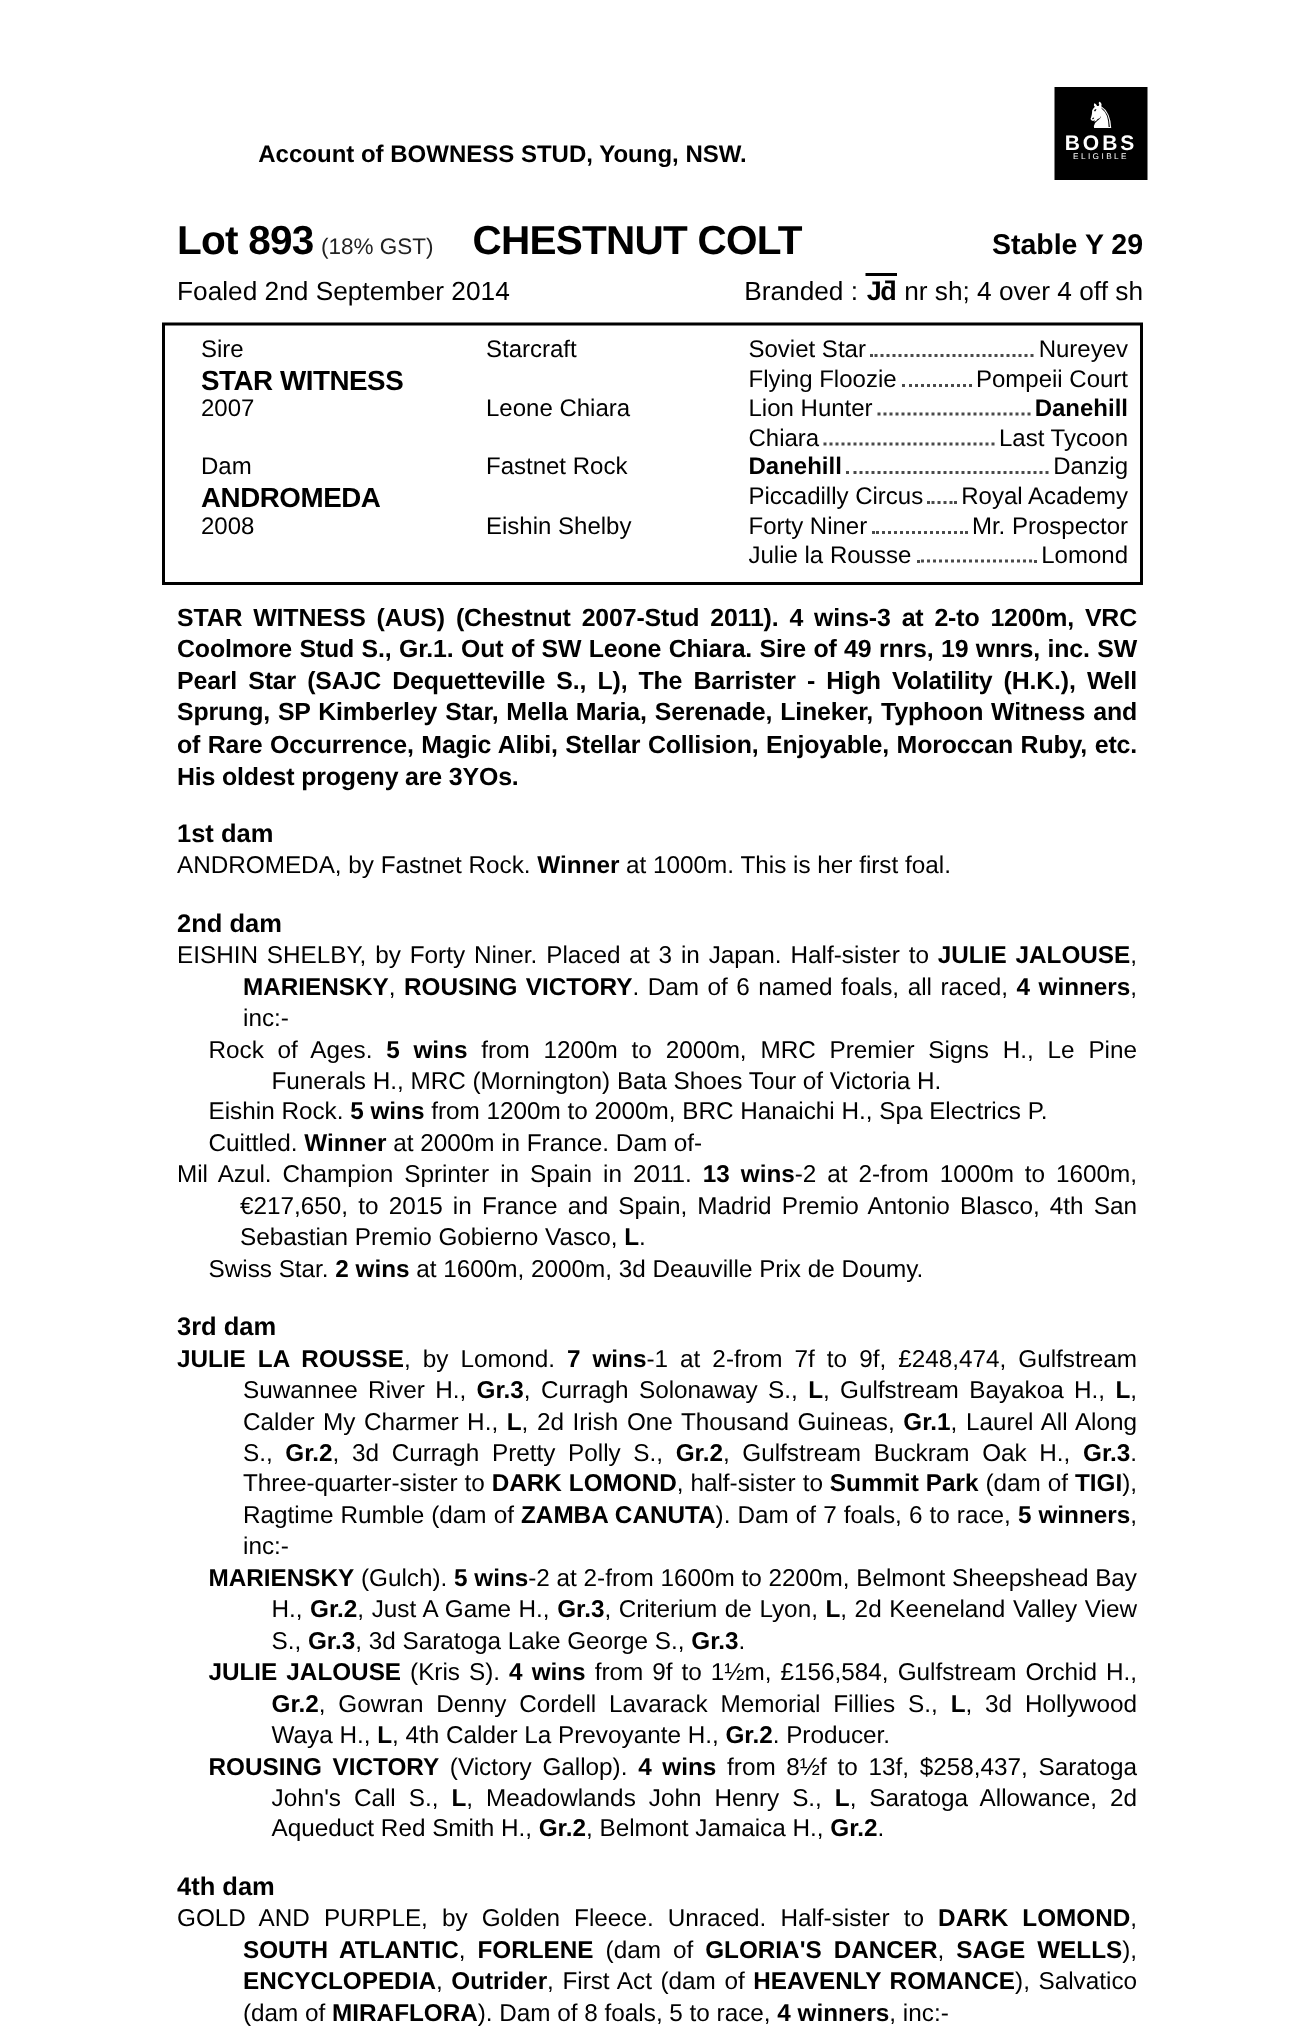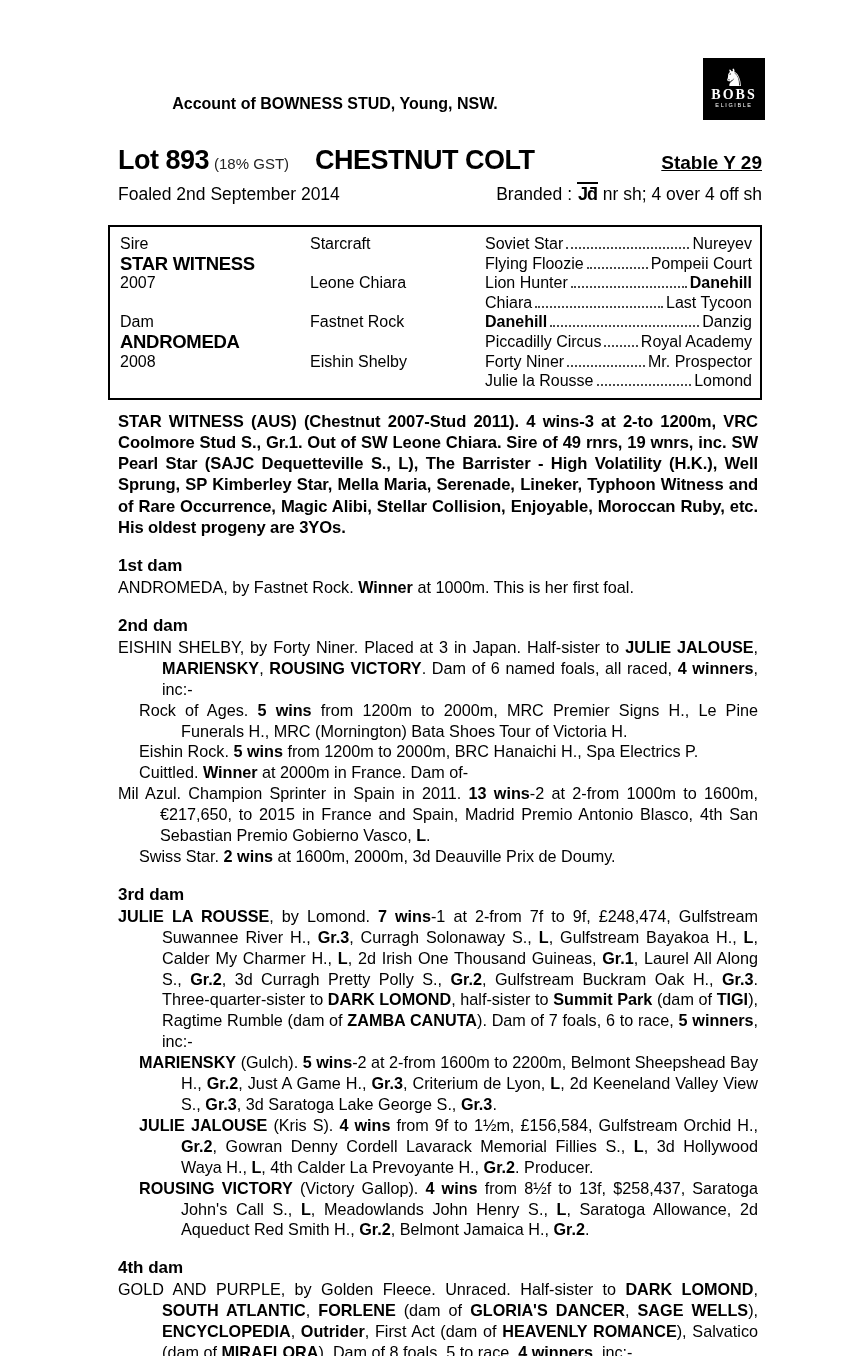--- a/index.html
+++ b/index.html
@@ -10,35 +10,35 @@
   }
   .page{position:relative;width:860px;height:1356px;}
   .content{position:absolute;left:108px;top:94px;width:654px;}
 
   
   .logo{
     position:absolute;left:595px;top:-36px;width:62px;height:62px;background:#000;
     display:flex;flex-direction:column;align-items:center;justify-content:center;gap:0;
   }
   .logo .horse{color:#fff;font-size:24px;line-height:20px;margin-top:-2px;}
-  .logo .bobs{color:#fff;font-family:Liberation Serif, serif;font-weight:bold;font-size:14px;letter-spacing:2px;line-height:14px;}
+  .logo .bobs{color:#fff;font-family:Liberation Sans, sans-serif;font-weight:bold;font-size:14px;letter-spacing:2px;line-height:14px;}
   .logo .elig{color:#fff;font-size:5.5px;letter-spacing:1.6px;line-height:7px;}
 
   .account{font-weight:bold;font-size:16px;text-align:center;padding-right:200px;line-height:20px;}
   .lot-row{display:flex;align-items:baseline;margin-top:3px;padding-left:10px;}
   .lot-num{font-weight:bold;font-size:27px;letter-spacing:-0.5px;margin-top:28px;}
   .gst{font-size:15px;color:#222;margin-left:5px;}
   .colt-title{font-weight:bold;font-size:27px;letter-spacing:-0.5px;margin-left:26px;}
-  .stable{font-weight:bold;font-size:19px;margin-left:auto;text-decoration:underline;}
+  .stable{font-weight:bold;font-size:19px;margin-left:auto;}
   .foal-row{display:flex;justify-content:space-between;align-items:baseline;font-size:17.5px;margin-top:8px;padding-left:10px;}
   .brand-mark{font-weight:bold;border-top:2.5px solid #000;padding:0 1px;letter-spacing:-1px;font-size:18px;}
 
   
   .ped-table{
-    border:2px solid #000;margin-top:20px;padding:7px 8px 7px 10px;
+    border:2px solid #000;margin-top:10px;padding:7px 8px 7px 24px;
     display:grid;grid-template-columns:182px 167px 1fr;column-gap:8px;
   }
   .ped-col{display:flex;flex-direction:column;}
   .ped-cell{height:19.6px;line-height:19.6px;font-size:16px;white-space:nowrap;}
   .ped-cell.big{font-weight:bold;font-size:18.5px;letter-spacing:-0.3px;}
   .g3row{display:flex;align-items:baseline;height:19.6px;font-size:16px;line-height:19.6px;}
   .g3row .nm{white-space:nowrap;}
   .g3row .dots{flex:1;border-bottom:2px dotted #4a4a4a;margin:0 3px 4px 3px;min-width:12px;}
   .bold{font-weight:bold;}
 

